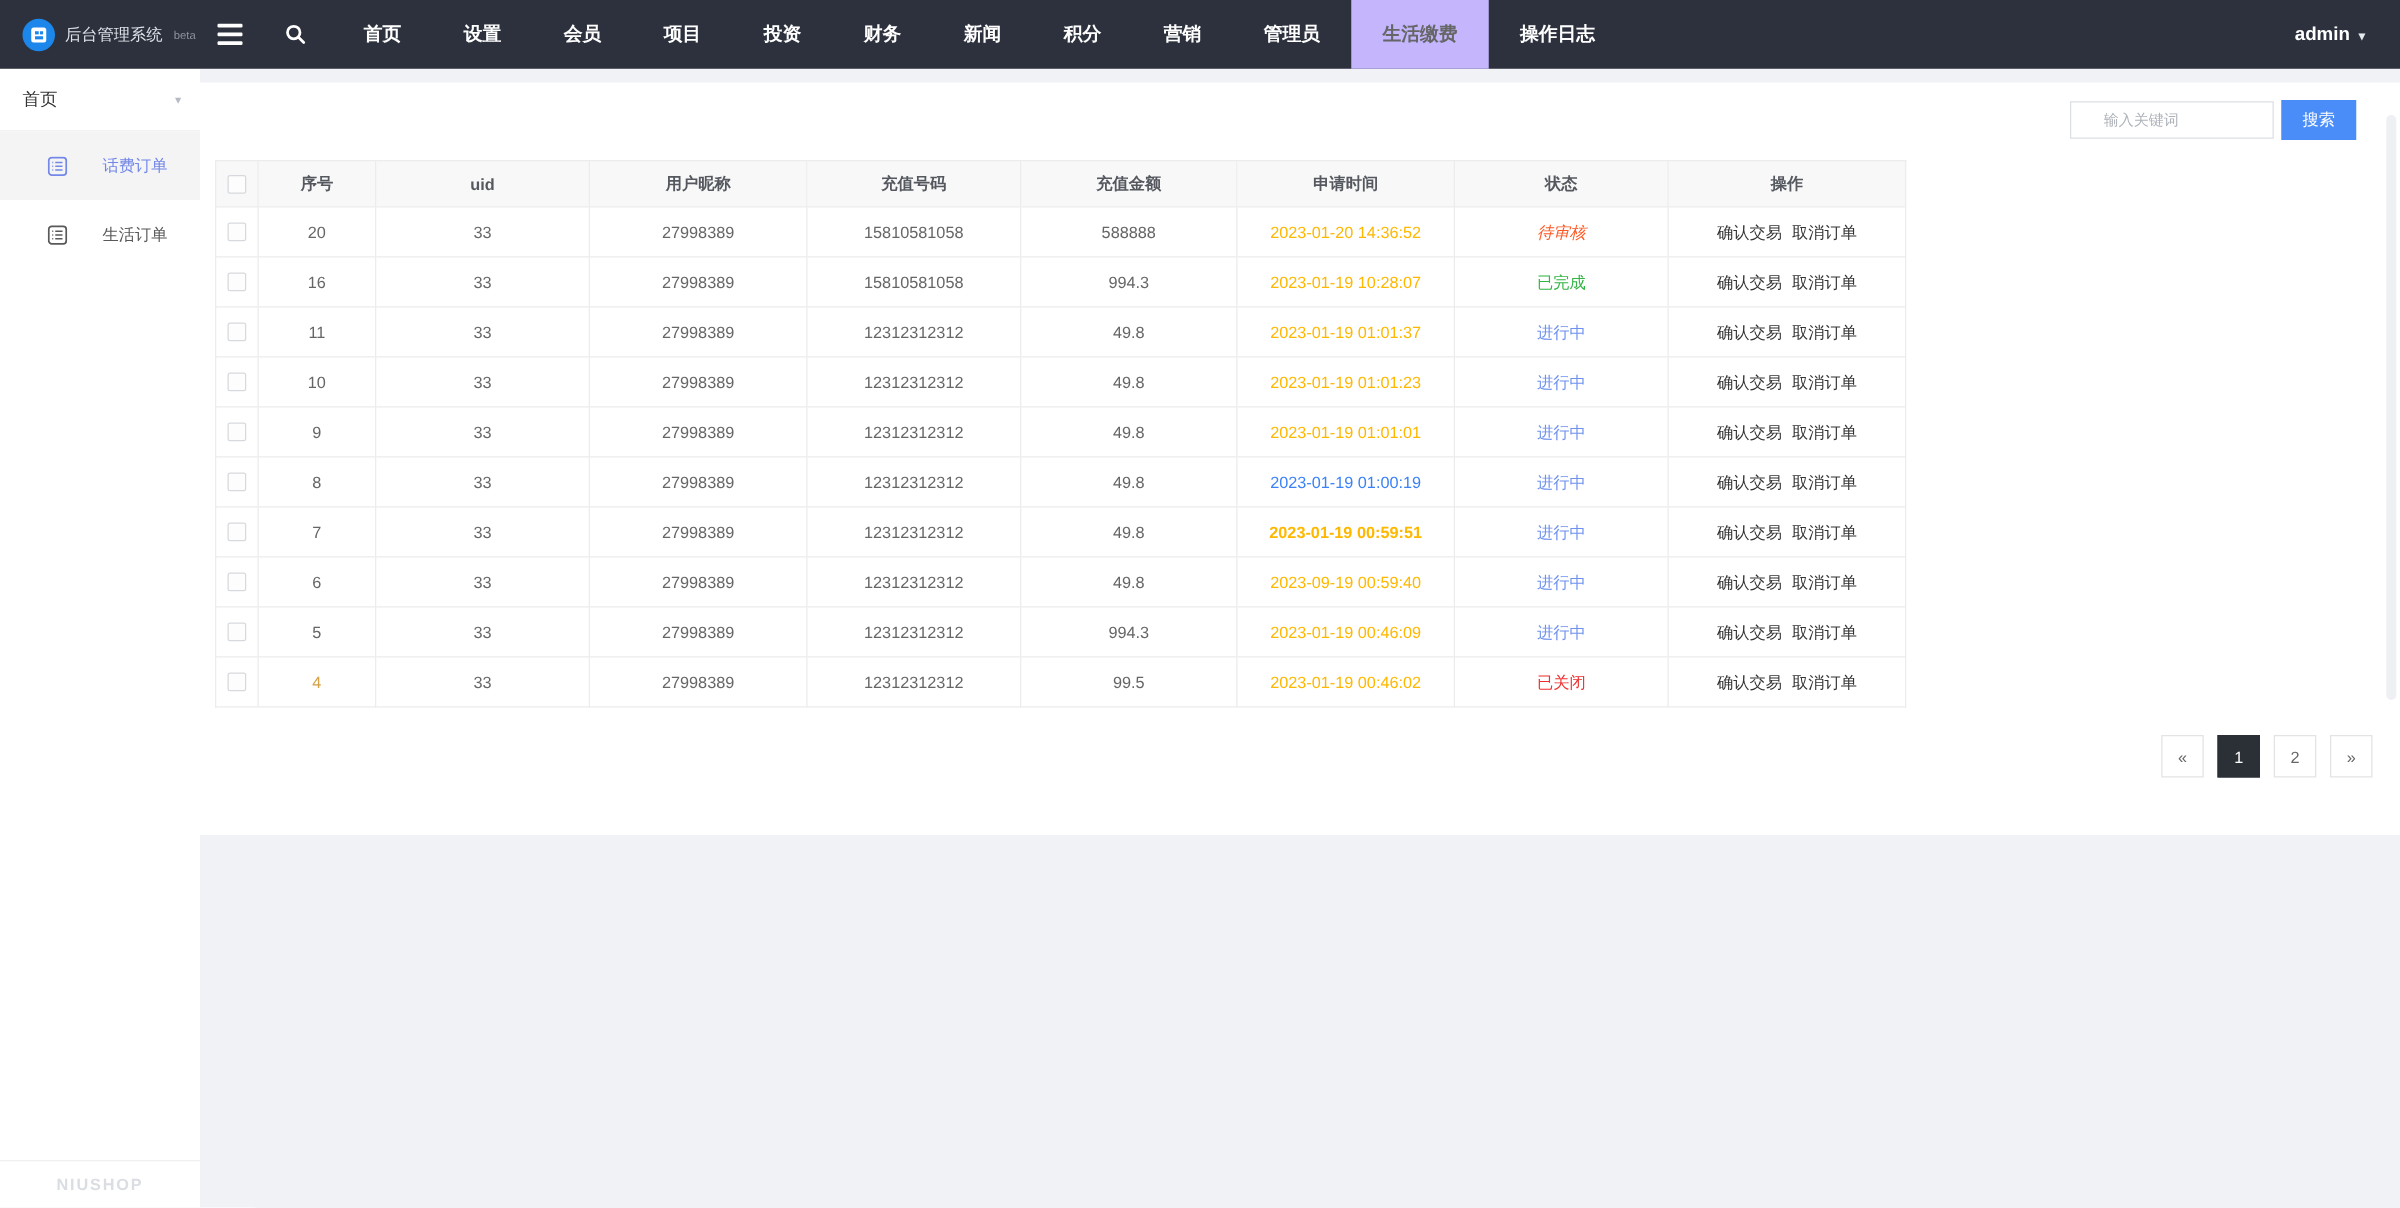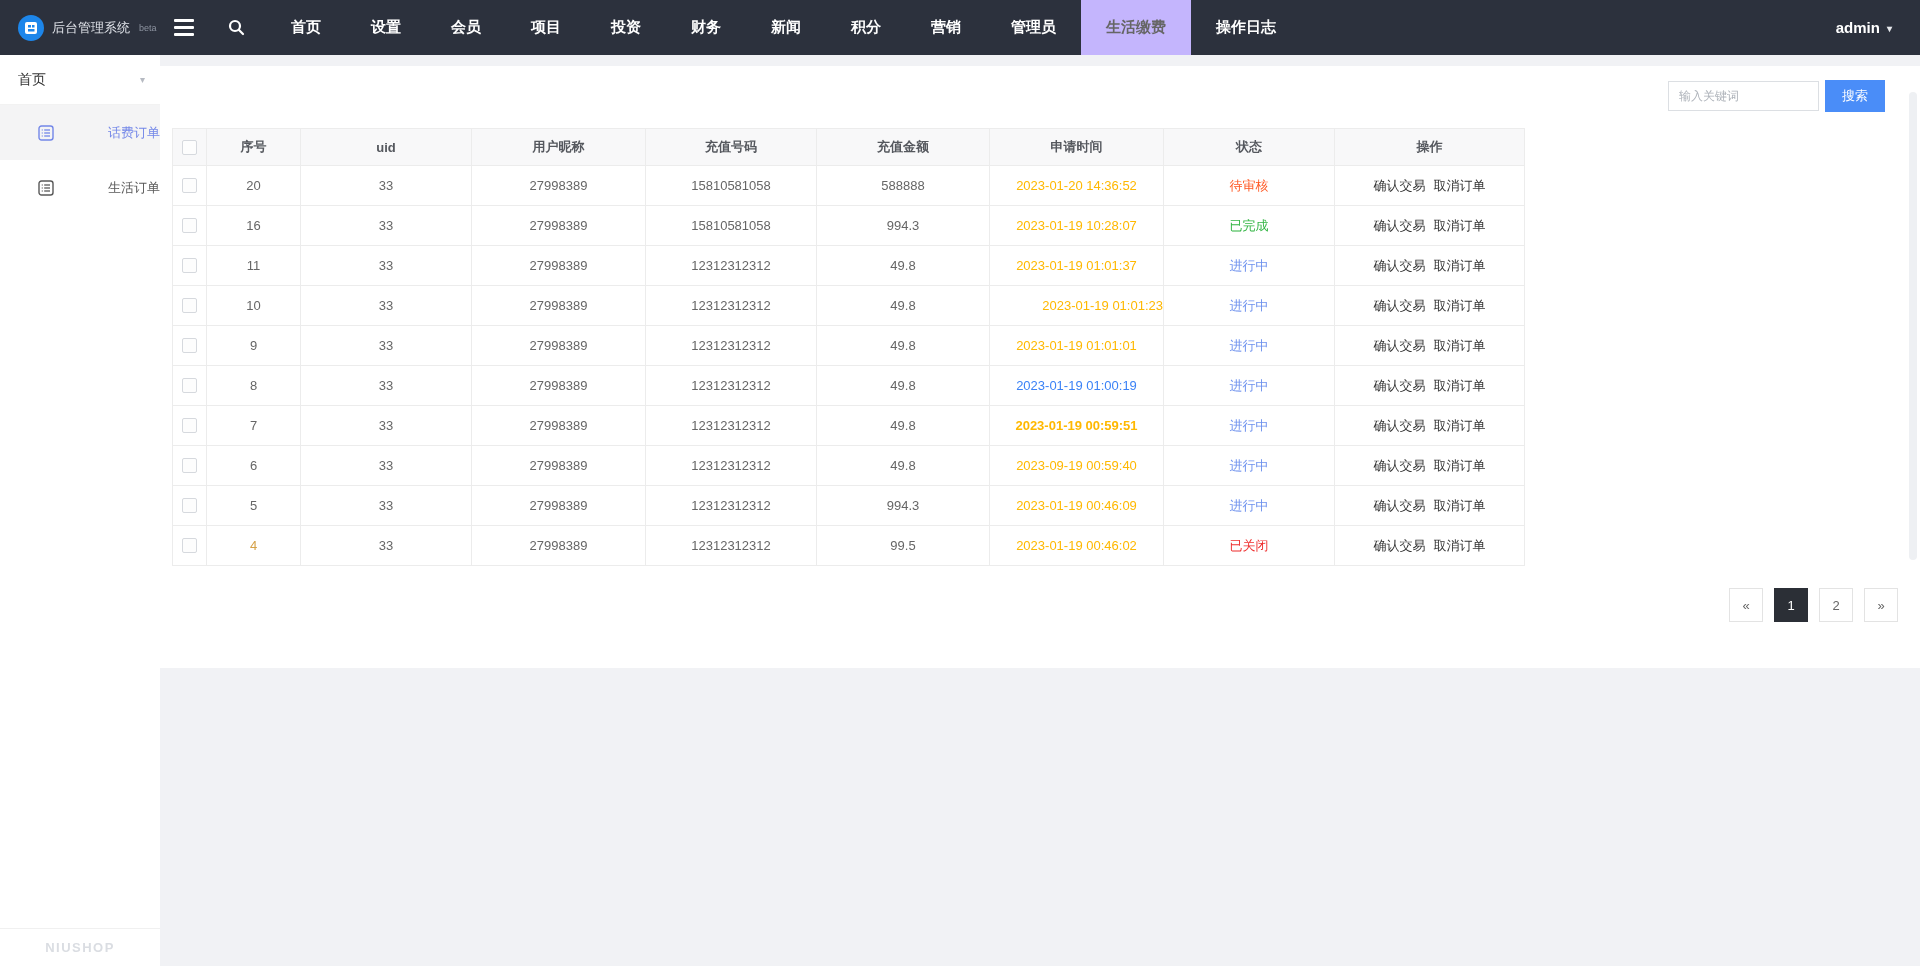--- a/index.html
+++ b/index.html
@@ -28,33 +28,33 @@
   .nav-item.active { background:#c4b5fd; color:#666; }
   .nav-right { margin-left:auto; display:flex; align-items:center; gap:7px;
     padding-right:28px; color:#fff; font-size:15px; font-weight:bold; cursor:pointer; }
   .caret { font-size:10px; color:#e6e8ec; transform:translateY(1px); }
   
   .sidebar { position:absolute; left:0; top:55px; width:160px; bottom:0;
     background:#fff; z-index:4; }
   .side-section { height:50px; display:flex; align-items:center; justify-content:space-between;
     padding:0 15px 0 18px; font-size:14px; color:#333; border-bottom:1px solid #f2f2f2; cursor:pointer; }
   .side-caret { color:#b6bac2; font-size:10px; }
-  .side-item { height:55px; display:flex; align-items:center; gap:8px;
-    padding-left:38px; font-size:13px; color:#595959; cursor:pointer;justify-content:space-between; }
+  .side-item { height:55px; display:flex; align-items:center; gap:28px;
+    padding-left:38px; font-size:13px; color:#595959; cursor:pointer; }
   .side-item svg { flex:0 0 auto; }
   .side-item.active { background:#f4f4f5; color:#7387e8; }
   .side-footer { position:absolute; bottom:0; left:0; right:0; height:38px;
     border-top:1px solid #f0f0f0; display:flex; align-items:center; justify-content:center;
     color:#dadde2; font-weight:bold; letter-spacing:1.5px; font-size:13px; }
   
   .card { position:absolute; left:160px; top:66px; right:0; height:602px; background:#fff; }
   .toolbar { display:flex; justify-content:flex-end; align-items:center;
     padding:14px 35px 0 0; gap:6px; }
-  .search-input { width:151px; height:30px; border:1px solid #dcdfe3;
-    padding:0 10px; font-size:12px; color:#333; outline:none; font-family:inherit; }
+  .search-input { width:163px; height:30px; border:1px solid #dcdfe3;
+    padding:0 26px; font-size:12px; color:#333; outline:none; font-family:inherit; }
   .search-input::placeholder { color:#aeb3ba; }
   .search-btn { width:60px; height:32px; background:#4a8df8; color:#fff; border:none;
     font-size:13px; cursor:pointer; font-family:inherit; }
   
   table.grid { border-collapse:collapse; margin:16px 0 0 12px; table-layout:fixed;border-radius:18px; }
   .grid th, .grid td { border:1px solid #ececec; text-align:center; font-size:13px;
     overflow:hidden; white-space:nowrap; }
   .grid th { height:37px; background:#f8f8f9; color:#55585e; font-weight:bold; }
   .grid td { height:40px; color:#666; }
   .cb { width:15px; height:15px; border:1px solid #d6d9de; border-radius:2px;
@@ -194,21 +194,21 @@
         <tr>
           <td>
             <div class="cb"></div>
           </td>
           <td>20</td>
           <td>33</td>
           <td>27998389</td>
           <td>15810581058</td>
           <td>588888</td>
           <td style="color: rgb(255, 184, 0);">2023-01-20 14:36:52</td>
-          <td style="color: rgb(255, 87, 34);">待审核</td>
+          <td style="color: rgb(255, 87, 34); font-style: italic;">待审核</td>
           <td><span class="action-link">确认交易</span><span class="action-link">取消订单</span></td>
         </tr>
         <tr>
           <td>
             <div class="cb"></div>
           </td>
           <td>16</td>
           <td>33</td>
           <td>27998389</td>
           <td>15810581058</td>
@@ -232,21 +232,21 @@
         </tr>
         <tr>
           <td>
             <div class="cb"></div>
           </td>
           <td>10</td>
           <td>33</td>
           <td>27998389</td>
           <td>12312312312</td>
           <td>49.8</td>
-          <td style="color: rgb(255, 184, 0); text-align: right;">2023-01-19 01:01:23</td>
+          <td style="color: rgb(255, 184, 0);">2023-01-19 01:01:23</td>
           <td style="color: rgb(111, 146, 238);">进行中</td>
           <td><span class="action-link">确认交易</span><span class="action-link">取消订单</span></td>
         </tr>
         <tr>
           <td>
             <div class="cb"></div>
           </td>
           <td>9</td>
           <td>33</td>
           <td>27998389</td>

